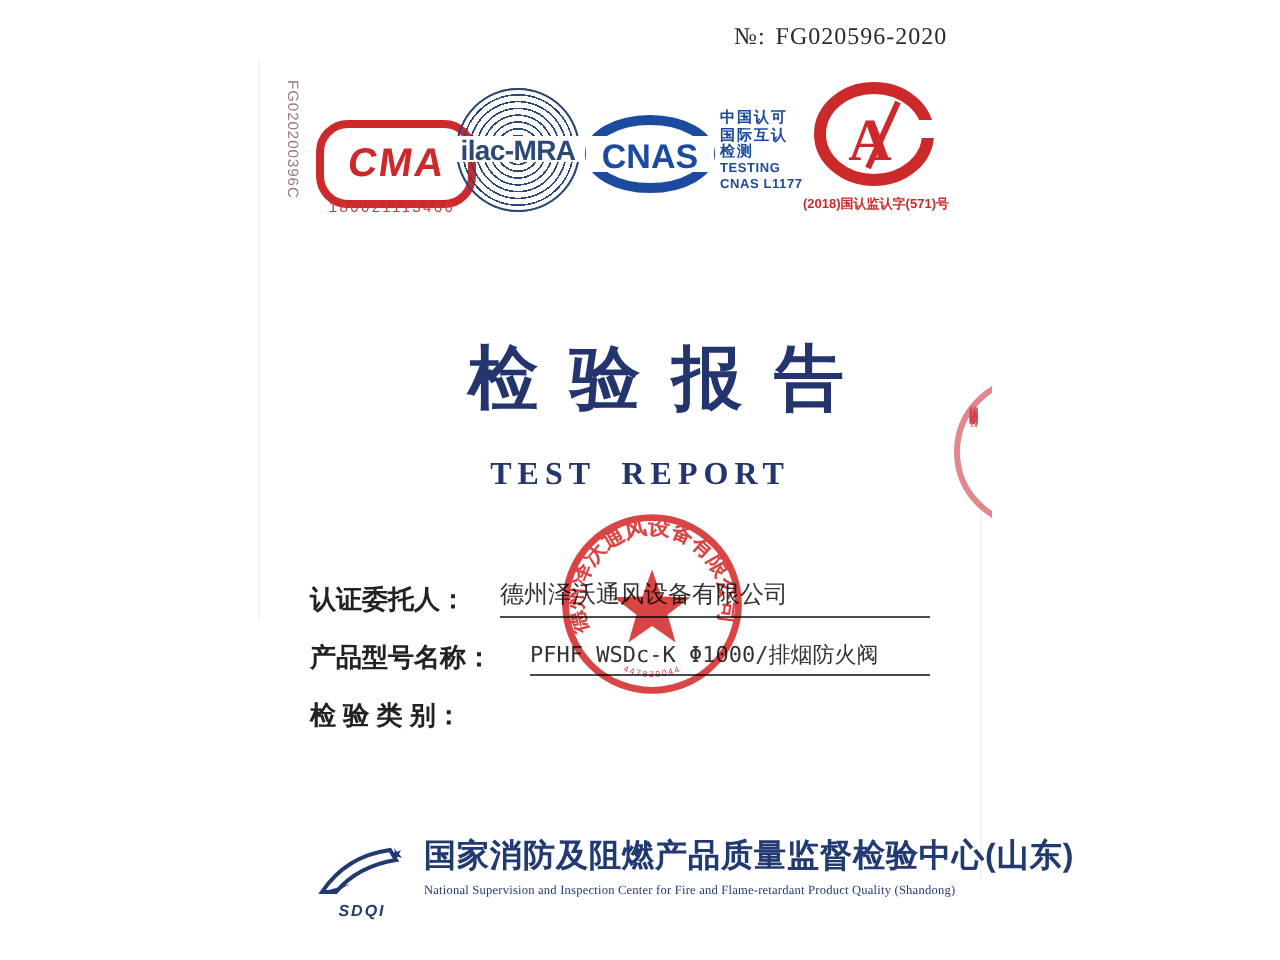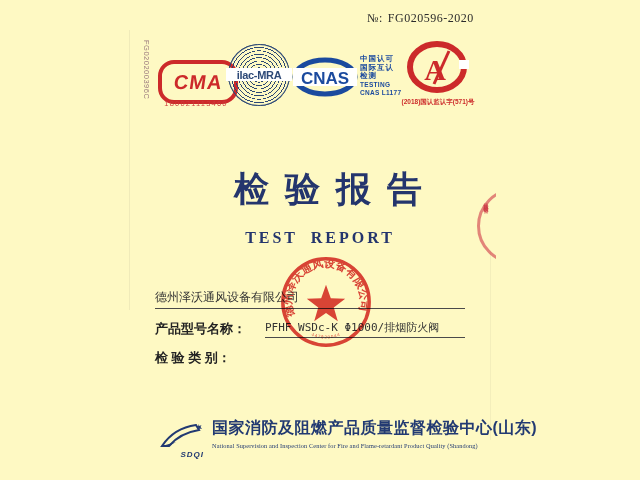--- a/index.html
+++ b/index.html
@@ -1,17 +1,17 @@
 <!DOCTYPE html>
 <html><head>
 <meta charset="utf-8">
 <style>
   html,body{margin:0;padding:0;background:#e8e8e8;}
   .page{
-    position:relative;width:640px;height:480px;background:#fef9c3;
+    position:relative;width:640px;height:480px;background:#ffffff;
     overflow:hidden;font-family:"Liberation Sans",sans-serif;
   }
   
   .fold-left{position:absolute;left:129px;top:30px;width:1px;height:280px;background:rgba(60,60,60,0.07);}
   .fold-right{position:absolute;left:490px;top:250px;width:1px;height:190px;background:rgba(60,60,60,0.06);}
 
   
   .report-no{position:absolute;left:367px;top:11px;font-family:"Liberation Serif",serif;
     font-size:12px;color:#2b2b2b;letter-spacing:0.5px;}
   .report-no .num{margin-left:5px;}
@@ -23,21 +23,21 @@
   .cma{position:absolute;left:158px;top:60px;width:72px;height:36px;
     border:4px solid #cc2a2a;border-radius:16px;display:flex;align-items:center;justify-content:center;}
   .cma-text{font-size:20px;font-weight:bold;color:#cc2a2a;transform:skewX(-8deg);letter-spacing:1px;}
   .cma-num{position:absolute;left:156px;top:99px;width:80px;text-align:center;
     font-size:7.5px;font-weight:normal;color:#cc3b3b;letter-spacing:1.2px;}
   .ilac{position:absolute;left:228px;top:44px;width:62px;height:62px;border-radius:50%;
     background:repeating-radial-gradient(circle at 50% 50%, #2c4876 0 0.8px, transparent 0.8px 3.4px);
     box-shadow:inset 0 0 0 1px #2c4876;}
   .ilac-band{position:absolute;left:-2px;top:24px;width:66px;height:13px;background:#ffffff;
     display:flex;align-items:center;justify-content:center;}
-  .ilac-text{font-size:11px;font-weight:bold;color:#2c4876;letter-spacing:-0.3px;}
+  .ilac-text{font-size:14px;font-weight:bold;color:#2c4876;letter-spacing:-0.3px;}
   .cnas{position:absolute;left:292px;top:55px;width:66px;height:44px;}
   .cnas-side{position:absolute;left:360px;top:55px;line-height:8.6px;color:#1b4a9e;}
   .cnas-side .zh{font-size:7.5px;font-weight:bold;letter-spacing:1px;}
   .cnas-side .en{font-size:6.5px;font-weight:bold;letter-spacing:0.3px;}
   .cal{position:absolute;left:404px;top:40px;width:66px;height:56px;}
   .cal-caption{position:absolute;left:388px;top:98px;width:100px;text-align:center;
     font-size:6.5px;color:#cc2a2a;font-weight:bold;}
 
   
   .title-zh{position:absolute;left:0;right:0;top:166px;text-align:center;
@@ -62,21 +62,21 @@
     font-size:12px;color:#333333;white-space:nowrap;}
   .field-row.r1 .field-value{font-family:"DejaVu Sans Mono",monospace;font-size:11px;}
 
   
   .stamp{position:absolute;left:278px;top:254px;width:96px;height:96px;
     mix-blend-mode:multiply;opacity:0.92;}
 
   
   .footer{position:absolute;left:0;right:0;top:418px;display:flex;justify-content:center;
     align-items:flex-start;}
-  .sdqi{width:46px;margin-right:8px;text-align:right;padding-top:4px;}
+  .sdqi{width:46px;margin-right:8px;text-align:center;padding-top:4px;}
   .sdqi-text{font-size:8px;font-weight:bold;font-style:italic;color:#223a72;letter-spacing:1px;margin-top:-2px;}
   .footer-names{max-width:270px;}
   .footer-zh{font-size:16px;font-weight:bold;color:#223a72;letter-spacing:0.5px;white-space:nowrap;}
   .footer-en{font-size:6.3px;color:#223a72;margin-top:3px;font-family:"Liberation Serif",serif;
     letter-spacing:0.1px;white-space:nowrap;}
 </style>
 </head>
 <body>
 
 <div class="page">
@@ -129,20 +129,21 @@
   <div class="title-zh">检验报告</div>
   <div class="title-en">TEST REPORT</div>
 
   <div class="partial-stamp">
     <div class="ring"></div>
     <div class="ptext">德州泽沃通风设备有限公司</div>
   </div>
 
   <div class="fields">
     <div class="field-row r0">
+      <span class="field-label">认证委托人：</span>
       <span class="field-value">德州泽沃通风设备有限公司</span>
     </div>
     <div class="field-row r1">
       <span class="field-label">产品型号名称：</span>
       <span class="field-value">PFHF WSDc-K Φ1000/排烟防火阀</span>
     </div>
     <div class="field-row r2">
       <span class="field-label">检 验 类 别：</span>
     </div>
   </div>

